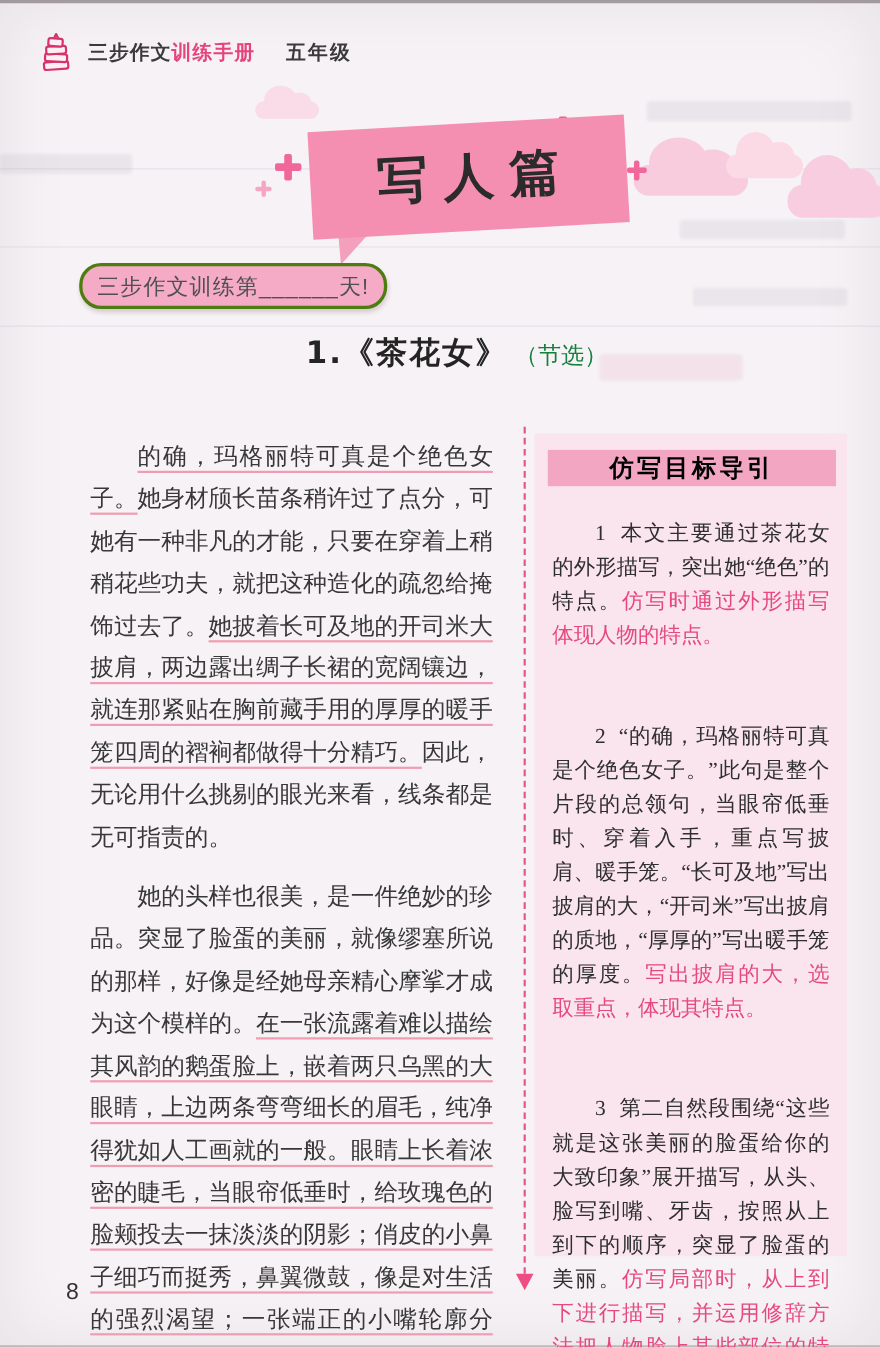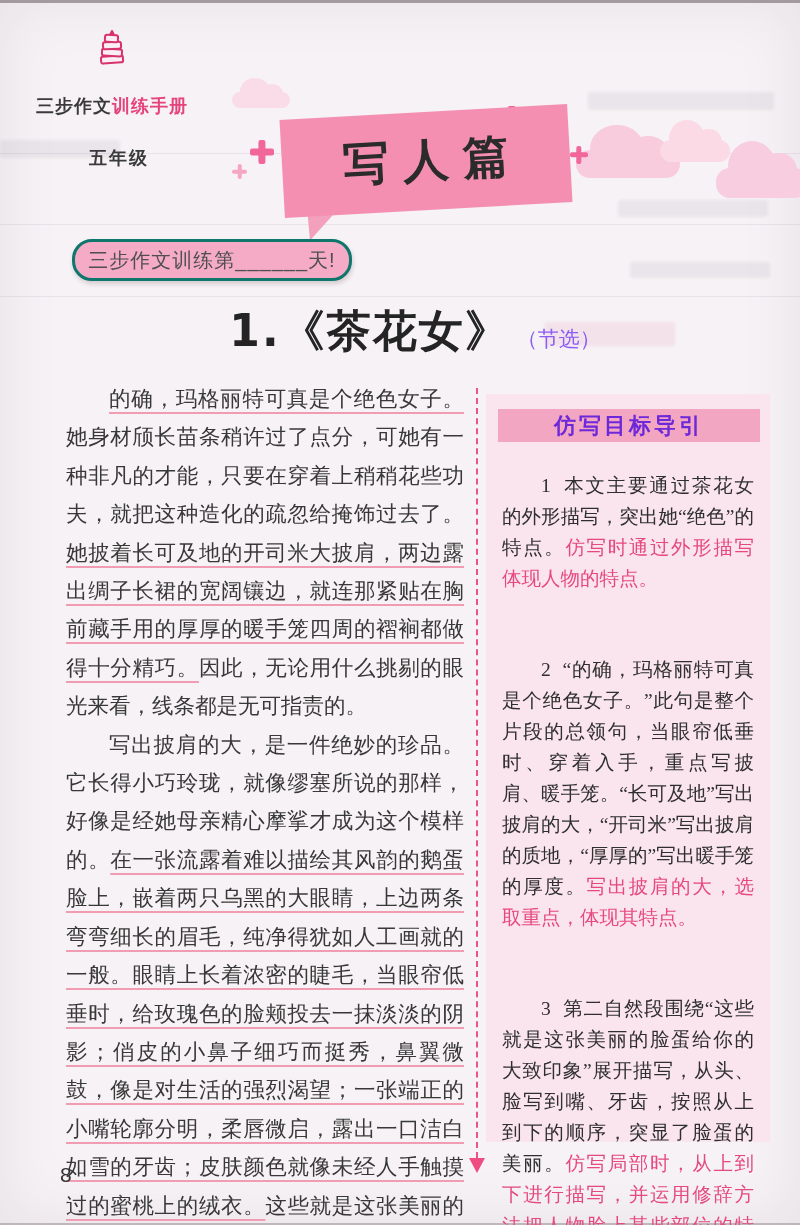--- a/index.html
+++ b/index.html
@@ -3,21 +3,21 @@
 <meta charset="utf-8">
 <style>
   html,body{margin:0;padding:0;background:#e9e4e7;}
   .page{
     position:relative;width:800px;height:1225px;margin:0 auto;
     background:#f6f2f5;overflow:hidden;
     font-family:"Liberation Sans","DejaVu Sans",sans-serif;
     box-shadow:inset 0 0 60px rgba(150,125,140,.14), inset 0 3px 0 #a49da1, inset 0 -2px 0 #c3bcc0;
   }
   
-  .hdr{position:absolute;left:36px;top:30px;display:flex;align-items:center;gap:28px;flex-direction:column;}
+  .hdr{position:absolute;left:36px;top:30px;display:flex;align-items:center;gap:14px;}
   .hdr .brand{font-size:18px;font-weight:bold;letter-spacing:1px;color:#3a3a3a;}
   .hdr .brand .pink{color:#e5447b;}
   .hdr .grade{font-size:18px;font-weight:bold;color:#3a3a3a;margin-left:14px;letter-spacing:2px;
     font-family:"Liberation Serif","DejaVu Serif",serif;}
   
   .bleed{position:absolute;background:rgba(150,138,155,.12);border-radius:3px;filter:blur(1.5px);}
   .bleed.pinkish{background:rgba(228,140,175,.16);}
   .bleed-rule{position:absolute;left:0;width:100%;height:1px;background:rgba(170,150,165,.18);}
   
   .banner{
@@ -33,51 +33,51 @@
   .cloud::before,.cloud::after{content:"";position:absolute;background:inherit;border-radius:50%;}
   .cloud::before{width:52%;height:170%;left:13%;bottom:20%;}
   .cloud::after{width:38%;height:115%;right:12%;bottom:35%;}
   .plus{position:absolute;}
   .plus::before,.plus::after{content:"";position:absolute;background:var(--c,#f2679a);border-radius:2px;}
   .plus::before{left:50%;top:0;width:30%;height:100%;transform:translateX(-50%);}
   .plus::after{top:50%;left:0;height:30%;width:100%;transform:translateY(-50%);}
   
   .pill{
     position:absolute;left:72px;top:239px;width:274px;height:36px;
-    background:#f5abc6;border:3px solid #0f766e;border-radius:20px;
+    background:#f5abc6;border:3px solid #4d7c0f;border-radius:20px;
     box-shadow:1px 3px 4px rgba(120,90,105,.25);
     display:flex;align-items:center;justify-content:center;
     font-size:20px;color:#4f4f4f;letter-spacing:1px;
   }
   
   .lesson{position:absolute;left:0;top:302px;width:830px;text-align:center;white-space:nowrap;}
-  .lesson .big{font-size:44px;font-weight:bold;color:#242424;letter-spacing:2px;
+  .lesson .big{font-size:28px;font-weight:bold;color:#242424;letter-spacing:2px;
     font-family:"DejaVu Sans","Liberation Sans",sans-serif;}
-  .lesson .small{font-size:21px;color:#8b5cf6;margin-left:6px;
+  .lesson .small{font-size:21px;color:#15803d;margin-left:6px;
     font-family:Liberation Serif, serif;}
   
   .excerpt{
     position:absolute;left:66px;top:380px;width:398px;
     font-family:"Liberation Serif","DejaVu Serif",serif;
     font-size:21.5px;line-height:38.4px;color:#383838;text-align:justify;
   }
-  .excerpt p{margin:0;text-indent:2em;}
+  .excerpt p{margin:16px;text-indent:2em;}
   .u{
     text-decoration:underline;text-decoration-color:#f09cb2;
     text-decoration-thickness:2px;text-underline-offset:6px;text-decoration-skip-ink:none;
   }
   
   .guide-panel{
     position:absolute;left:486px;top:394px;width:284px;height:748px;
     background:#fae4ed;padding:0;box-sizing:border-box;
   }
   .guide-bar{
     margin:15px 10px 0 12px;height:33px;background:#f3a6c2;
     display:flex;align-items:center;justify-content:center;
-    font-size:22px;font-weight:bold;color:#6d28d9;letter-spacing:3px;
+    font-size:22px;font-weight:bold;color:#000000;letter-spacing:3px;
     font-family:"DejaVu Sans","Liberation Sans",sans-serif;
   }
   .guide-items{padding:0 16px 10px 16px;}
   .note{
     margin:28px 0 0 0;text-indent:2em;text-align:justify;
     font-family:"Liberation Serif","DejaVu Serif",serif;
     font-size:19.5px;line-height:31px;color:#2f2f2f;
   }
   .note + .note{margin-top:60px;}
   .note .num{margin-right:.6em;}
@@ -137,21 +137,21 @@
   <div class="pill">
     <span>三步作文训练第______天!</span>
   </div>
 
   <div class="lesson">
     <span class="big">1.《茶花女》</span><span class="small">（节选）</span>
   </div>
 
   <div class="excerpt">
       <p><span class="u">的确，玛格丽特可真是个绝色女子。</span><span>她身材颀长苗条稍许过了点分，可她有一种非凡的才能，只要在穿着上稍稍花些功夫，就把这种造化的疏忽给掩饰过去了。</span><span class="u">她披着长可及地的开司米大披肩，两边露出绸子长裙的宽阔镶边，就连那紧贴在胸前藏手用的厚厚的暖手笼四周的褶裥都做得十分精巧。</span><span>因此，无论用什么挑剔的眼光来看，线条都是无可指责的。</span></p>
-      <p><span>写出披肩的大，是一件绝妙的珍品。它长得小巧玲珑，就像缪塞所说的那样，好像是经她母亲精心摩挲才成为这个模样的。</span><span class="u">在一张流露着难以描绘其风韵的鹅蛋脸上，嵌着两只乌黑的大眼睛，上边两条弯弯细长的眉毛，纯净得犹如人工画就的一般。眼睛上长着浓密的睫毛，当眼帘低垂时，给玫瑰色的脸颊投去一抹淡淡的阴影；俏皮的小鼻子细巧而挺秀，鼻翼微鼓，像是对生活的强烈渴望；一张端正的小嘴轮廓分明，柔唇微启，露出一口洁白如雪的牙齿；皮肤颜色就像未经人手触摸过的蜜桃上的绒衣。</span><span>这些就是这张美丽的脸蛋给你的大致印象。</span></p>
+      <p><span>她的头样也很美，是一件绝妙的珍品。突显了脸蛋的美丽，就像缪塞所说的那样，好像是经她母亲精心摩挲才成为这个模样的。</span><span class="u">在一张流露着难以描绘其风韵的鹅蛋脸上，嵌着两只乌黑的大眼睛，上边两条弯弯细长的眉毛，纯净得犹如人工画就的一般。眼睛上长着浓密的睫毛，当眼帘低垂时，给玫瑰色的脸颊投去一抹淡淡的阴影；俏皮的小鼻子细巧而挺秀，鼻翼微鼓，像是对生活的强烈渴望；一张端正的小嘴轮廓分明，柔唇微启，露出一口洁白如雪的牙齿；皮肤颜色就像未经人手触摸过的蜜桃上的绒衣。</span><span>这些就是这张美丽的脸蛋给你的大致印象。</span></p>
     </div>
 
   <div class="dash-line"></div>
   <div class="dash-arrow"></div>
   <div class="guide-panel">
     <div class="guide-bar">仿写目标导引</div>
     <div class="guide-items">
         <p class="note"><span class="num">1</span><span>本文主要通过茶花女的外形描写，突出她“绝色”的特点。</span><span class="rose">仿写时通过外形描写体现人物的特点。</span></p>
         <p class="note"><span class="num">2</span><span>“的确，玛格丽特可真是个绝色女子。”此句是整个片段的总领句，当眼帘低垂时、穿着入手，重点写披肩、暖手笼。“长可及地”写出披肩的大，“开司米”写出披肩的质地，“厚厚的”写出暖手笼的厚度。</span><span class="rose">写出披肩的大，选取重点，体现其特点。</span></p>
         <p class="note"><span class="num">3</span><span>第二自然段围绕“这些就是这张美丽的脸蛋给你的大致印象”展开描写，从头、脸写到嘴、牙齿，按照从上到下的顺序，突显了脸蛋的美丽。</span><span class="rose">仿写局部时，从上到下进行描写，并运用修辞方法把人物脸上某些部位的特点写出来。</span></p>

